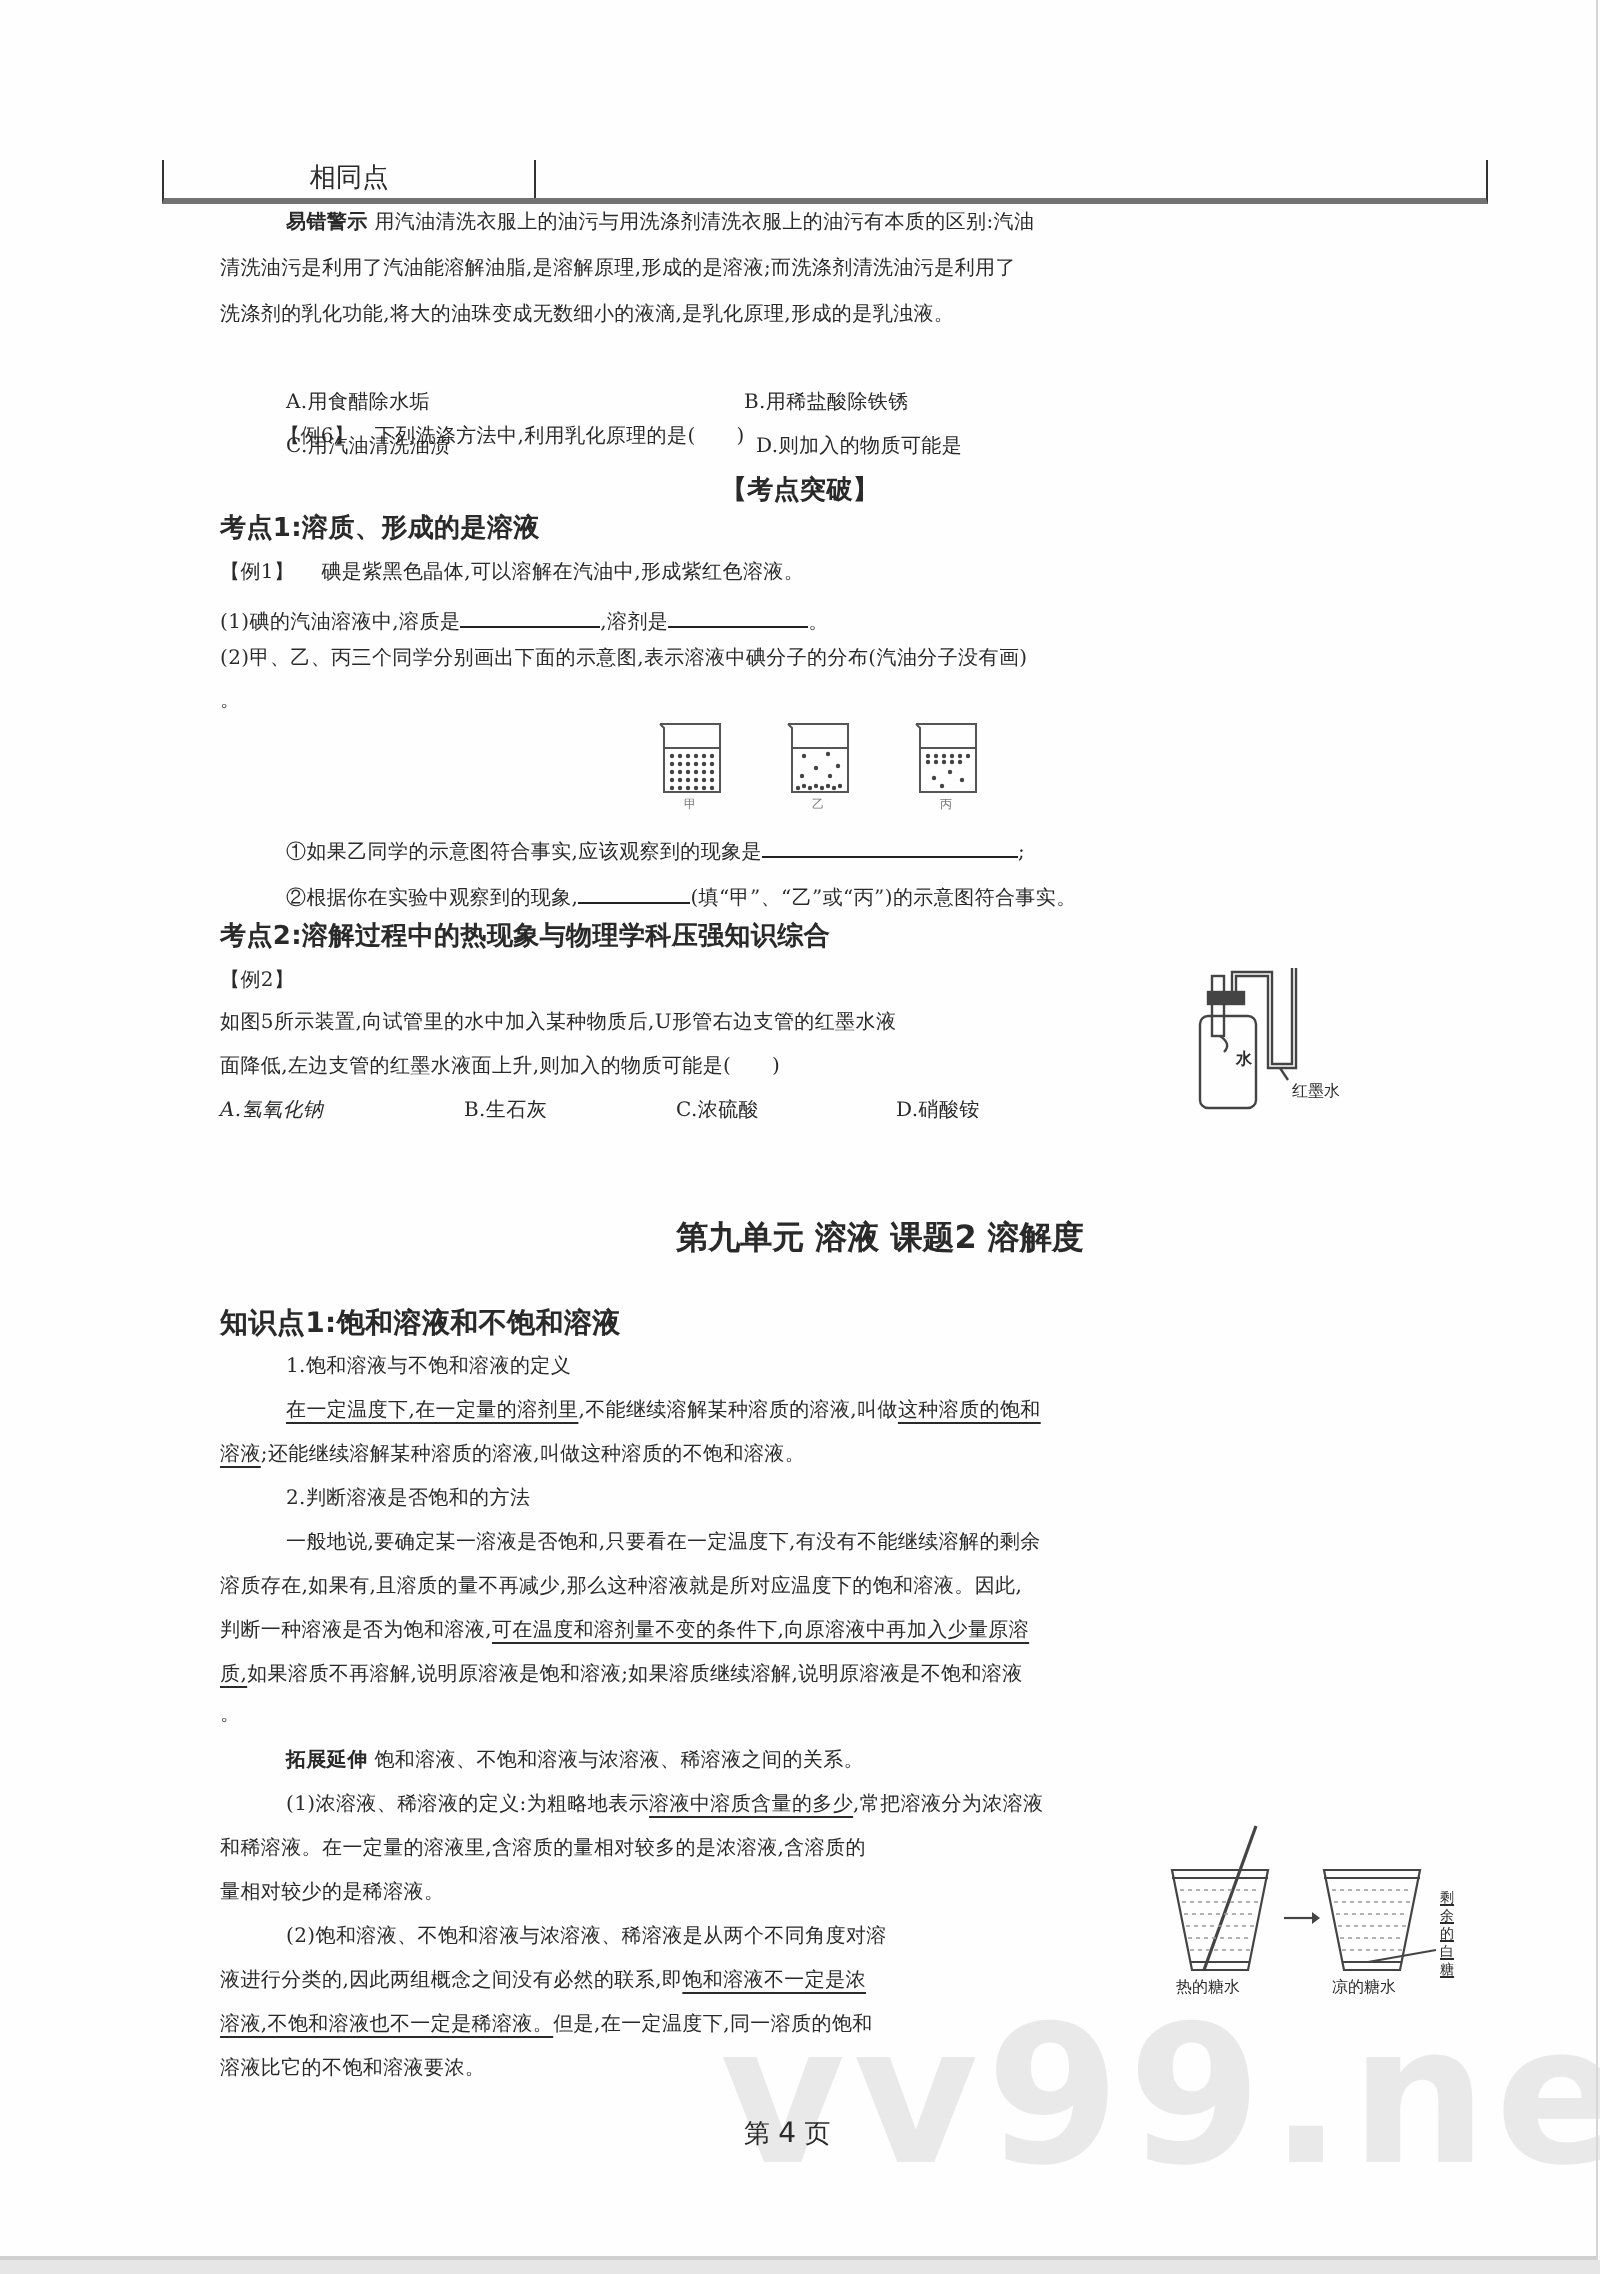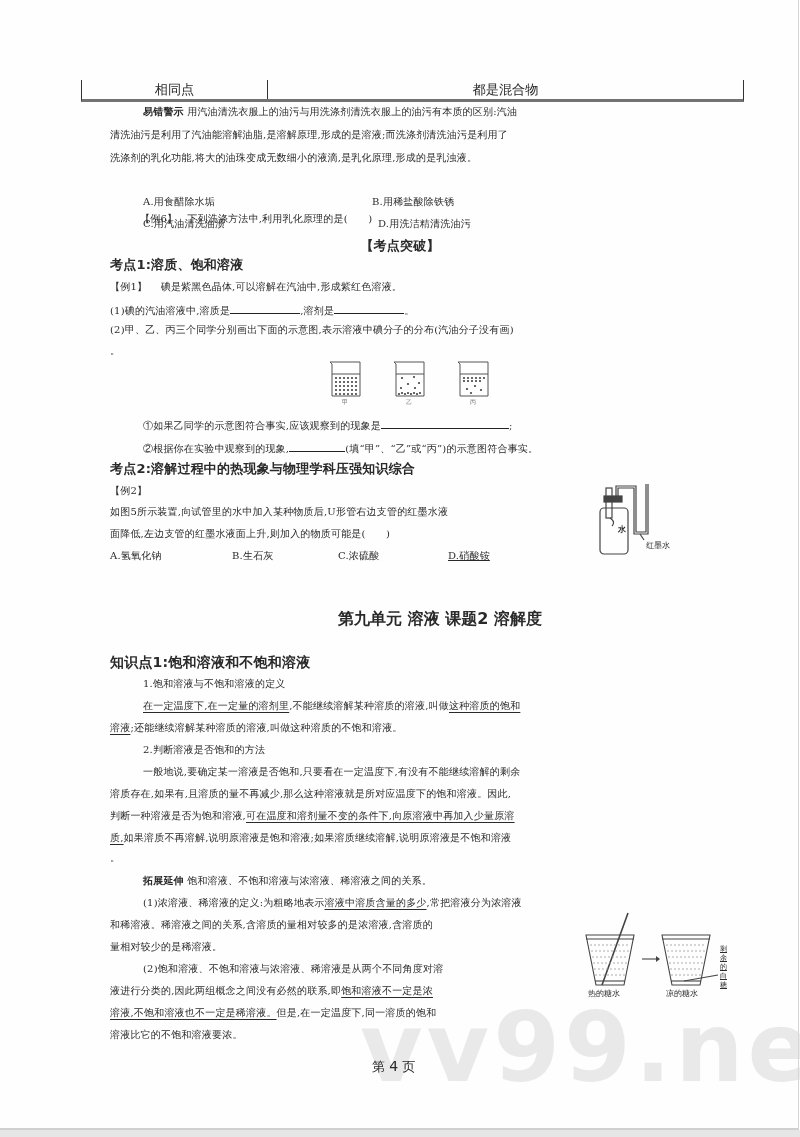--- a/index.html
+++ b/index.html
@@ -40,42 +40,41 @@
     .pagenum { position: absolute; left: 372px; top: 1058px; font-size: 13px; font-family: "DejaVu Sans", "Liberation Sans", sans-serif; }
     .pagenum .n { font-size: 14px; }
   </style>
 </head>
 <body>
 
 <div class="page">
 
   <div class="tbl">
     <div class="c1">相同点</div>
-    <div class="c2">都是混合物</div>
   </div>
 
   <div class="abs t" style="left:143px; top:102px;">
     <span class="b">易错警示</span>
     <span>用汽油清洗衣服上的油污与用洗涤剂清洗衣服上的油污有本质的区别:汽油</span>
   </div>
   <div class="abs t" style="left:110px; top:125px;">清洗油污是利用了汽油能溶解油脂,是溶解原理,形成的是溶液;而洗涤剂清洗油污是利用了</div>
   <div class="abs t" style="left:110px; top:148px;">洗涤剂的乳化功能,将大的油珠变成无数细小的液滴,是乳化原理,形成的是乳浊液。</div>
 
   <div class="abs t" style="left:140px; top:169px;margin-top:40px;">
     <span>【例6】</span>&nbsp;&nbsp;
     <span>下列洗涤方法中,利用乳化原理的是(　　)</span>
   </div>
   <div class="abs t" style="left:143px; top:192px;">A.用食醋除水垢</div>
   <div class="abs t" style="left:372px; top:192px;">B.用稀盐酸除铁锈</div>
   <div class="abs t" style="left:143px; top:214px;">C.用汽油清洗油渍</div>
-  <div class="abs t" style="left:378px; top:214px;">D.用洗洁精清洗油污</div>
+  <div class="abs t" style="left:378px; top:214px;">D.则加入的物质可能是</div>
 
   <div class="center t b" style="top:236px; font-size:13px;">【考点突破】</div>
 
-  <div class="abs t b" style="left:110px; top:255px; font-size:13px;">考点1:溶质、饱和溶液</div>
+  <div class="abs t b" style="left:110px; top:255px; font-size:13px;">考点1:溶质、形成的是溶液</div>
   <div class="abs t" style="left:110px; top:277px;">
     <span>【例1】</span>&nbsp;&nbsp;&nbsp;
     <span>碘是紫黑色晶体,可以溶解在汽油中,形成紫红色溶液。</span>
   </div>
   <div class="abs t" style="left:110px; top:299px;">
     <span>(1)碘的汽油溶液中,溶质是</span><span class="blank" style="width:70px;"></span><span>,溶剂是</span><span class="blank" style="width:70px;"></span><span>。</span>
   </div>
   <div class="abs t" style="left:110px; top:320px;">(2)甲、乙、丙三个同学分别画出下面的示意图,表示溶液中碘分子的分布(汽油分子没有画)</div>
   <div class="abs t" style="left:110px; top:341px;">。</div>
 
@@ -163,24 +162,24 @@
     <span>①如果乙同学的示意图符合事实,应该观察到的现象是</span><span class="blank" style="width:128px;"></span><span>;</span>
   </div>
   <div class="abs t" style="left:143px; top:437px;">
     <span>②根据你在实验中观察到的现象,</span><span class="blank" style="width:56px;"></span><span>(填“甲”、“乙”或“丙”)的示意图符合事实。</span>
   </div>
 
   <div class="abs t b" style="left:110px; top:459px; font-size:13px;">考点2:溶解过程中的热现象与物理学科压强知识综合</div>
   <div class="abs t" style="left:110px; top:481px;">【例2】</div>
   <div class="abs t" style="left:110px; top:502px;">如图5所示装置,向试管里的水中加入某种物质后,U形管右边支管的红墨水液</div>
   <div class="abs t" style="left:110px; top:524px;">面降低,左边支管的红墨水液面上升,则加入的物质可能是(　　)</div>
-  <div class="abs t" style="left:110px; top:546px;">A.氢氧化钠</div>
+  <div class="abs t" style="left:110px; top:546px;font-style:italic;">A.氢氧化钠</div>
   <div class="abs t" style="left:232px; top:546px;">B.生石灰</div>
   <div class="abs t" style="left:338px; top:546px;">C.浓硫酸</div>
-  <div class="abs t" style="left:448px; top:546px;text-decoration:underline;">D.硝酸铵</div>
+  <div class="abs t" style="left:448px; top:546px;">D.硝酸铵</div>
 
   <div class="abs" style="left:596px; top:482px; width:100px; height:76px;">
     <svg width="100" height="76" viewBox="0 0 100 76">
       <g fill="none" stroke="#444" stroke-width="1.2">
         <rect x="4" y="26" width="28" height="46" rx="4"></rect>
         <rect x="8" y="14" width="18" height="6" fill="#444"></rect>
         <rect x="10" y="6" width="6" height="30"></rect>
         <path d="M20 14 L20 4 L40 4 L40 50 L50 50 L50 2"></path>
         <path d="M22 14 L22 6 L38 6 L38 52 L52 52 L52 2"></path>
         <path d="M14 36 Q20 40 16 44"></path>
@@ -212,21 +211,21 @@
   </div>
   <div class="abs t" style="left:110px; top:848px;">。</div>
 
   <div class="abs t" style="left:143px; top:871px;">
     <span class="b">拓展延伸</span>
     <span>饱和溶液、不饱和溶液与浓溶液、稀溶液之间的关系。</span>
   </div>
   <div class="abs t" style="left:143px; top:893px;">
     <span>(1)浓溶液、稀溶液的定义:为粗略地表示</span><span class="u">溶液中溶质含量的多少</span><span>,常把溶液分为浓溶液</span>
   </div>
-  <div class="abs t" style="left:110px; top:915px;">和稀溶液。稀溶液之间的关系,含溶质的量相对较多的是浓溶液,含溶质的</div>
+  <div class="abs t" style="left:110px; top:915px;">和稀溶液。在一定量的溶液里,含溶质的量相对较多的是浓溶液,含溶质的</div>
   <div class="abs t" style="left:110px; top:937px;">量相对较少的是稀溶液。</div>
   <div class="abs t" style="left:143px; top:959px;">(2)饱和溶液、不饱和溶液与浓溶液、稀溶液是从两个不同角度对溶</div>
   <div class="abs t" style="left:110px; top:981px;">
     <span>液进行分类的,因此两组概念之间没有必然的联系,即</span><span class="u">饱和溶液不一定是浓</span>
   </div>
   <div class="abs t" style="left:110px; top:1003px;">
     <span class="u">溶液,不饱和溶液也不一定是稀溶液。</span><span>但是,在一定温度下,同一溶质的饱和</span>
   </div>
   <div class="abs t" style="left:110px; top:1025px;">溶液比它的不饱和溶液要浓。</div>
 

